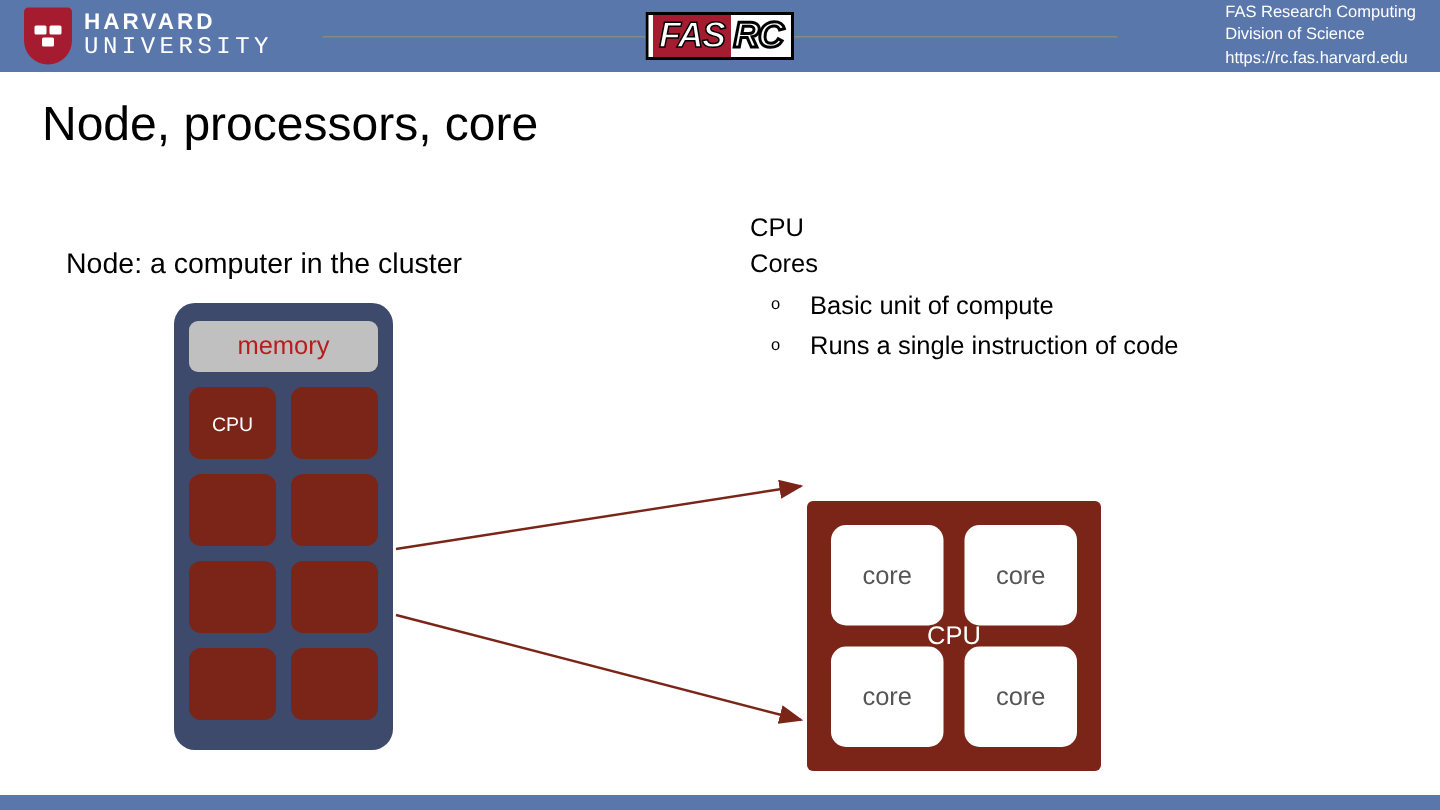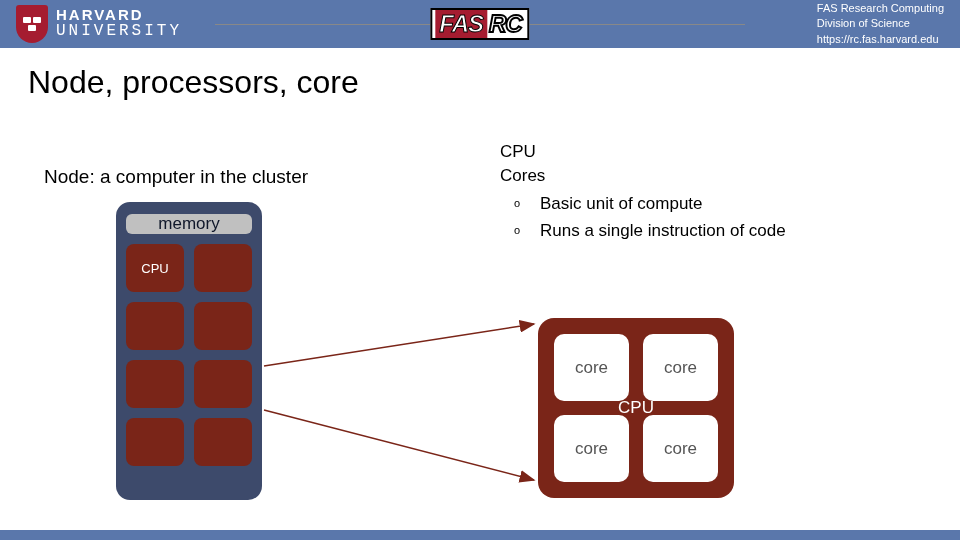--- a/index.html
+++ b/index.html
@@ -140,24 +140,24 @@
       top: 72px;
       left: 116px;
       width: 146px;
       height: 298px;
       background: #3d4a6b;
       border-radius: 14px;
       padding: 12px 10px;
     }
     .memory-chip {
       width: 100%;
-      height: 20px;
+      height: 34px;
       background: #c0c0c0;
       border-radius: 6px;
-      color: #0f172a;
+      color: #b91c1c;
       font-size: 17px;
       display: flex;
       align-items: center;
       justify-content: center;
       margin-bottom: 10px;
     }
     .chip-grid {
       display: grid;
       grid-template-columns: 1fr 1fr;
       gap: 10px;
@@ -167,26 +167,26 @@
       background: #7a2518;
       border-radius: 8px;
       color: #fff;
       font-size: 13px;
       display: flex;
       align-items: center;
       justify-content: center;
     }
     .cpu-diagram {
       position: absolute;
-      top: 188px;
+      top: 204px;
       left: 538px;
       width: 196px;
       height: 180px;
       background: #7a2518;
-      border-radius: 16px;
+      border-radius: 4px;
       display: grid;
       grid-template-columns: 1fr 1fr;
       grid-template-rows: 1fr 1fr;
       gap: 14px;
       padding: 16px;
     }
     .cpu-diagram .core {
       background: #fff;
       border-radius: 10px;
       color: #555;

